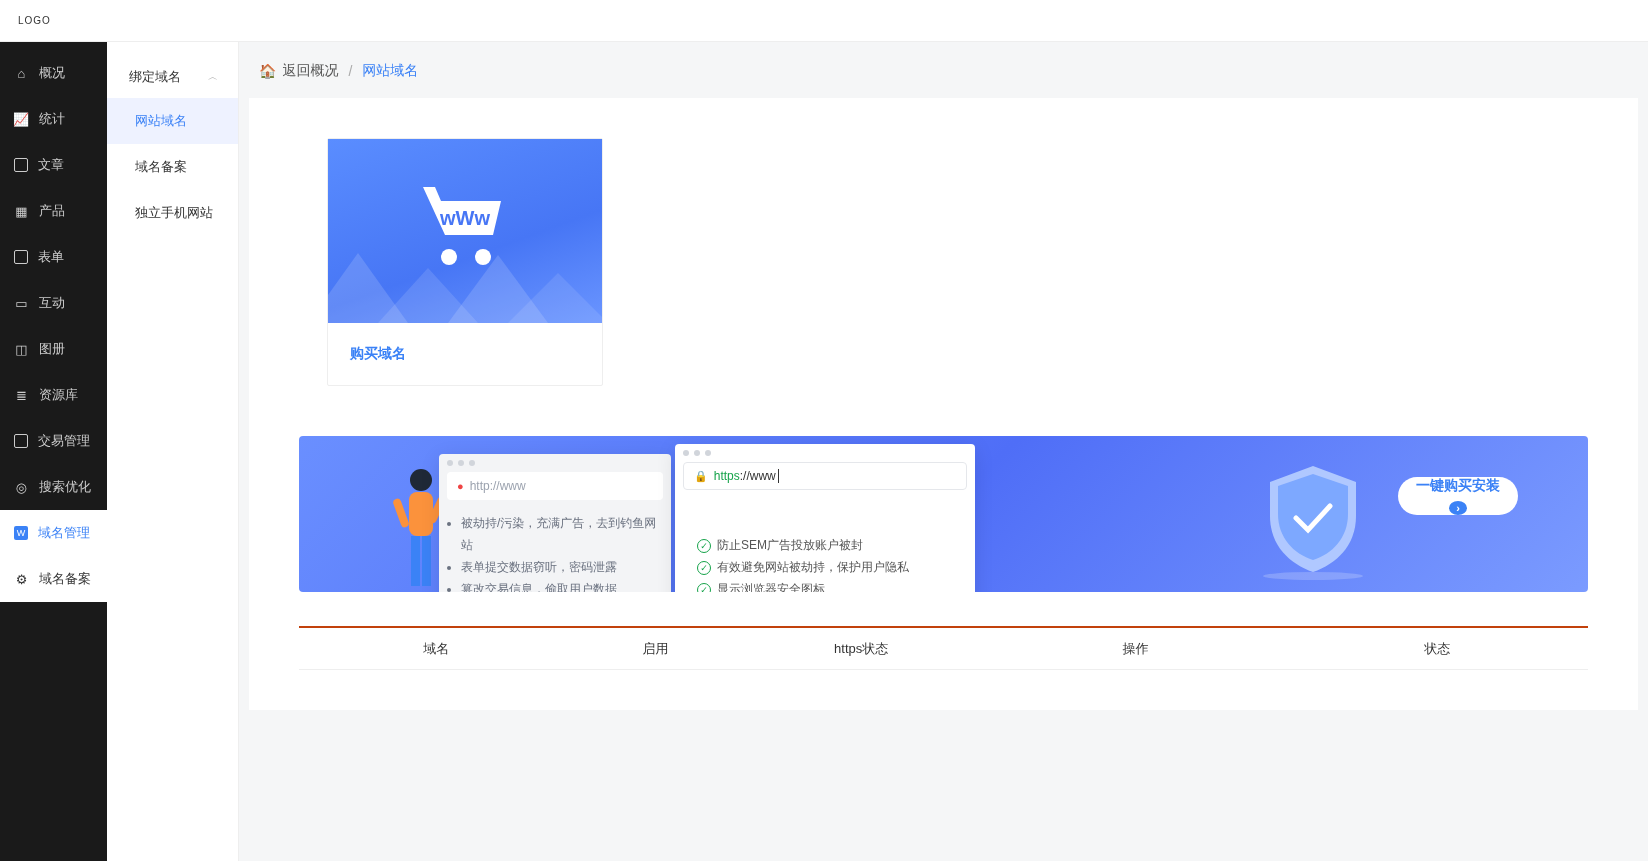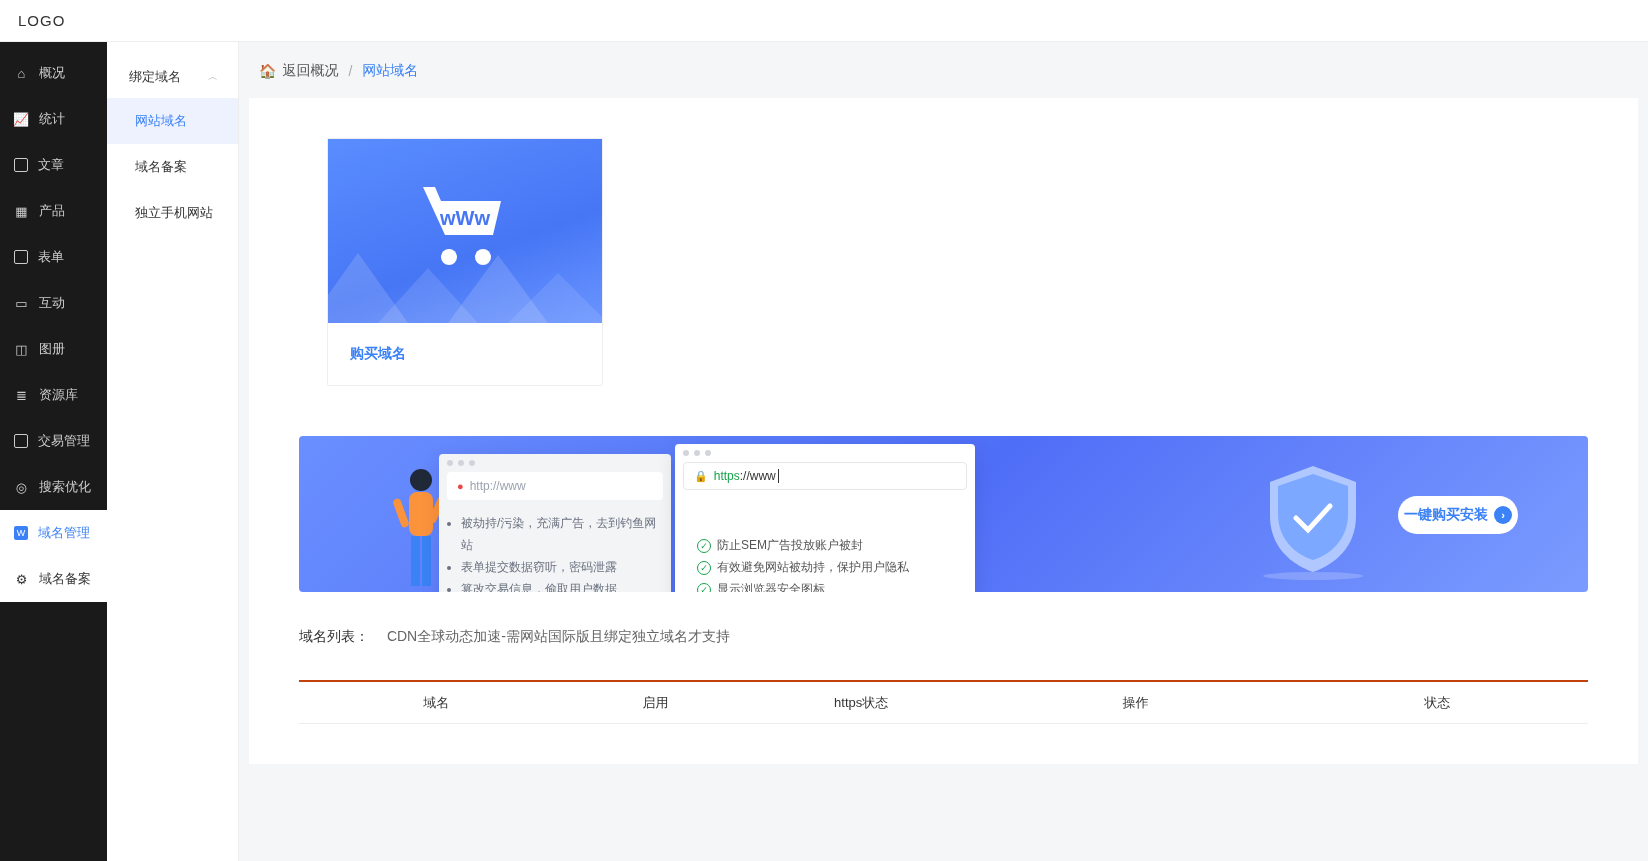--- a/index.html
+++ b/index.html
@@ -1,18 +1,18 @@
 <!DOCTYPE html>
 <html><head>
 <meta charset="utf-8">
 <style>
 * { margin: 0; padding: 0; box-sizing: border-box; font-family: "Microsoft YaHei", -apple-system, sans-serif; }
 body { width: 1648px; height: 861px; background: #fff; overflow: hidden; font-size: 13px; color: #333; }
 .header { height: 42px; display: flex; align-items: center; padding: 0 18px; border-bottom: 1px solid #eee; }
-.logo { font-size: 15px; letter-spacing: 1px; }
+.logo { font-size: 10px; letter-spacing: 1px; }
 .layout { display: flex; height: calc(861px - 42px); }
 
 .sidebar { width: 107px; background: #1a1a1a; color: #ccc; padding-top: 8px; }
 .side-item { display: flex; align-items: center; gap: 10px; height: 46px; padding-left: 14px; cursor: pointer; font-size: 13px; }
 .side-item.active-blue { background: #fff; color: #3b82f6; }
 .side-item.white-bg { background: #fff; color: #333; }
 .side-icon { width: 15px; height: 15px; display: inline-flex; align-items: center; justify-content: center; font-size: 13px; }
 .side-icon.box { width: 14px; height: 14px; border: 1px solid currentColor; border-radius: 2px; }
 .side-icon.badge { width: 14px; height: 14px; background: #3b82f6; color: #fff; border-radius: 2px; font-size: 9px; }
 
@@ -58,21 +58,21 @@
 .urlbar .green { color: #16a34a; font-weight: 500; }
 .urlbar .cursor { display: inline-block; width: 1px; height: 14px; background: #333; margin-left: 2px; }
 .lock { color: #16a34a; margin-right: 6px; font-size: 11px; }
 .warn { color: #ef4444; margin-right: 6px; font-size: 11px; }
 .bullets { padding: 4px 12px 10px 22px; font-size: 12px; line-height: 22px; color: #6b7280; }
 .b2 .bullets { color: #555; margin-top: 40px; }
 .b2 .bullets li::marker { content: ""; }
 .b2 .bullets li::before { content: "✓"; display: inline-flex; align-items: center; justify-content: center; width: 12px; height: 12px; border: 1px solid #16a34a; color: #16a34a; border-radius: 50%; font-size: 9px; margin-right: 6px; }
 .b1 .bullets li { list-style: disc; }
 .shield { position: absolute; right: 220px; top: 24px; }
-.install-btn { position: absolute; right: 70px; top: 60px; width: 120px; height: 38px; border-radius: 20px; background: #fff; color: #3b82f6; font-size: 14px; font-weight: 600; display: flex; align-items: center; justify-content: center; gap: 6px; cursor: pointer; }
+.install-btn { position: absolute; right: 70px; top: 41px; width: 120px; height: 38px; border-radius: 20px; background: #fff; color: #3b82f6; font-size: 14px; font-weight: 600; display: flex; align-items: center; justify-content: center; gap: 6px; cursor: pointer; flex-direction: column; }
 .install-btn .arrow { width: 18px; height: 18px; border-radius: 50%; background: #3b82f6; color: #fff; display: inline-flex; align-items: center; justify-content: center; font-size: 11px; }
 
 
 .cart-scene { background: linear-gradient(160deg,#5a8dff 0%,#4776f5 60%,#6a95ff 100%); position: relative; overflow: hidden; }
 .mountains { position: absolute; bottom: 0; left: -20px; right: -20px; height: 70px; }
 .mtn { position: absolute; bottom: 0; border-left: 50px solid transparent; border-right: 50px solid transparent; opacity: .15; }
 .mtn.a { left: 0; border-bottom: 70px solid #fff; }
 .mtn.b { left: 70px; border-bottom: 55px solid #fff; opacity: .12; }
 .mtn.c { left: 140px; border-bottom: 68px solid #fff; }
 .mtn.d { left: 200px; border-bottom: 50px solid #fff; opacity: .1; }
@@ -235,24 +235,20 @@
               <path d="M38 58 l12 12 l22-24" stroke="#fff" stroke-width="5" fill="none" stroke-linecap="round"></path>
               <ellipse cx="55" cy="116" rx="50" ry="4" fill="#fff" opacity=".2"></ellipse>
             </svg>
           <div class="install-btn">
             <span>一键购买安装</span>
             <span class="arrow">›</span>
           </div>
         </div>
       </div>
 
-      <div class="list-title">
-        <span>域名列表：</span>
-        <span class="sub">CDN全球动态加速-需网站国际版且绑定独立域名才支持</span>
-      </div>
 
       <div class="table">
         <div class="thead">
           <div class="th">域名</div>
           <div class="th">启用</div>
           <div class="th">https状态</div>
           <div class="th">操作</div>
           <div class="th">状态</div>
         </div>
       </div>

